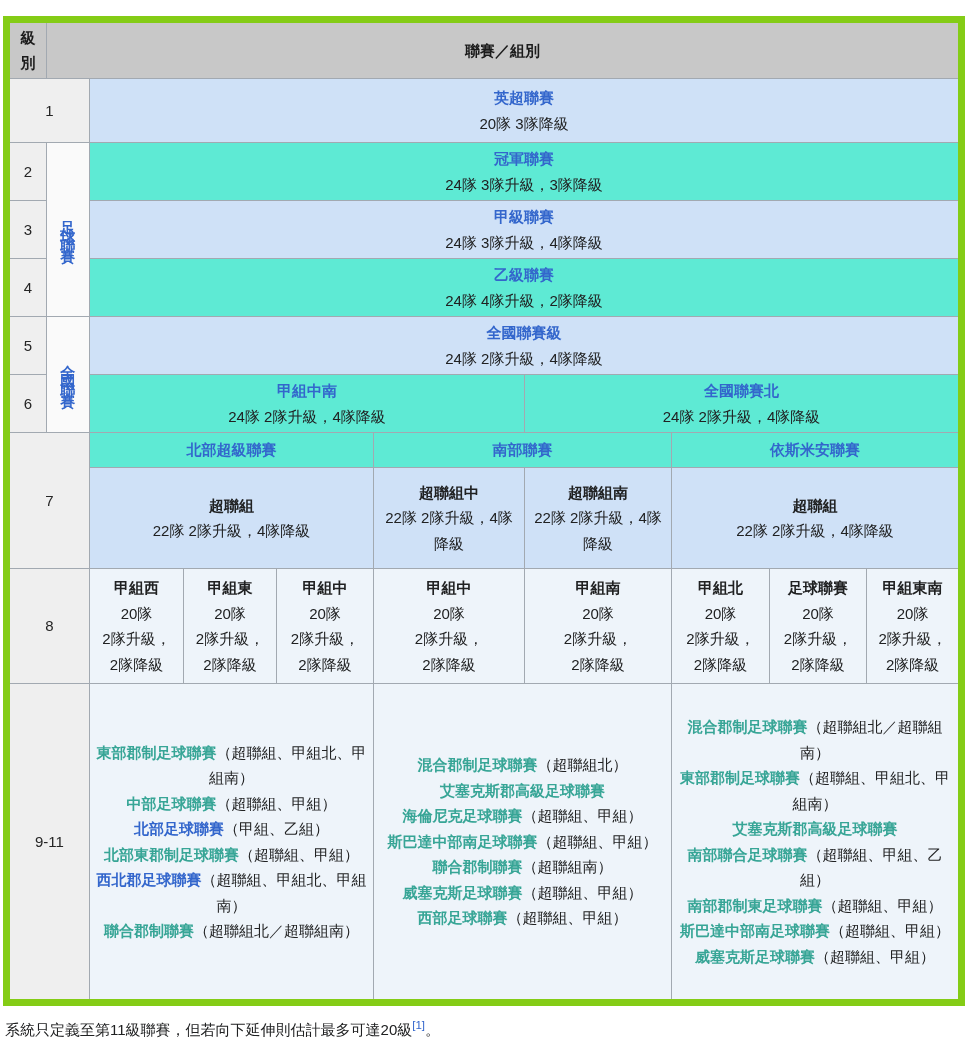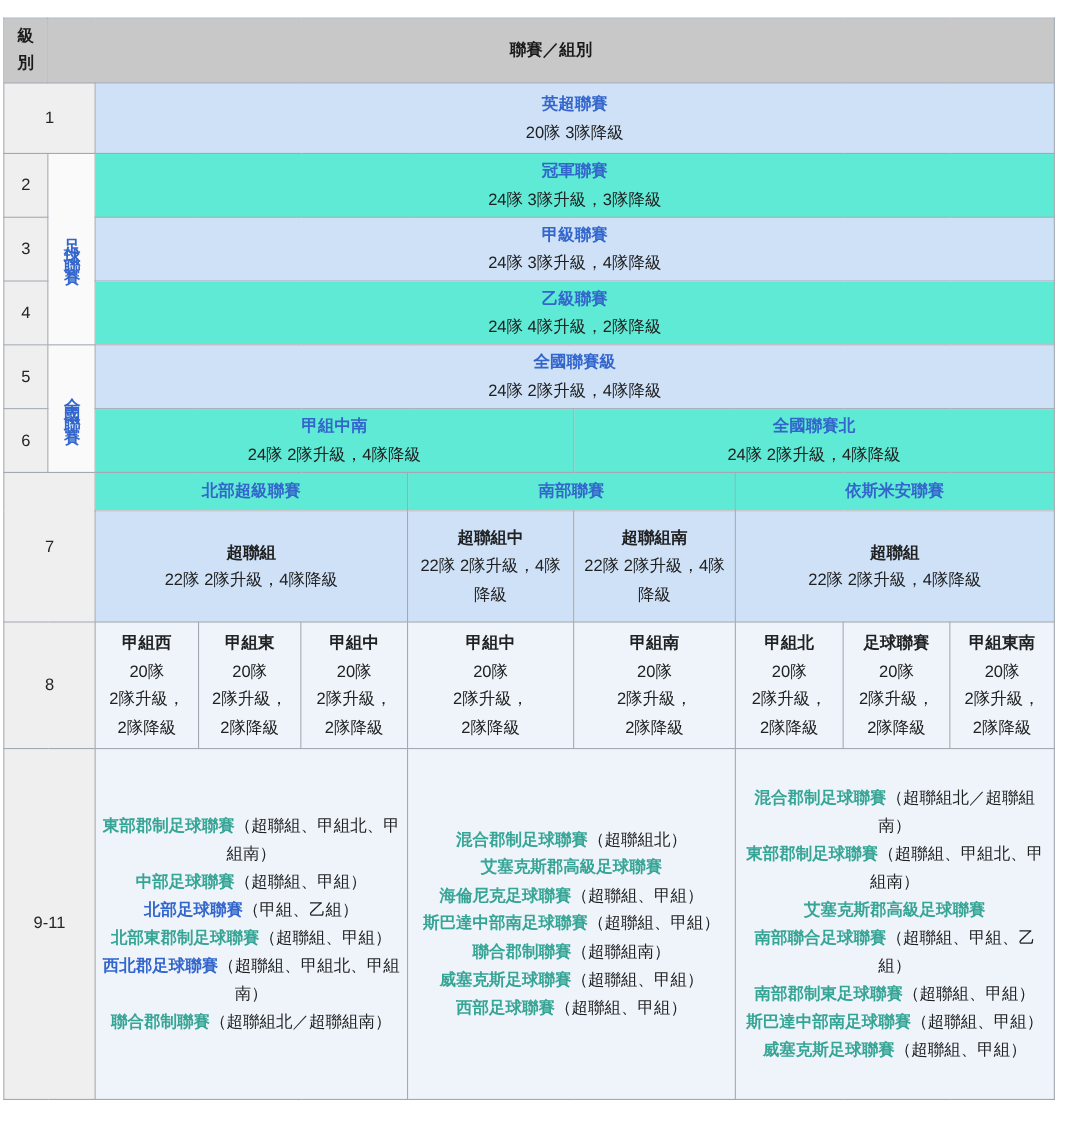--- a/index.html
+++ b/index.html
@@ -7,21 +7,21 @@
     font-family:"Liberation Sans","DejaVu Sans",sans-serif;
     font-size:15px;color:#202122;
     width:977px;
   }
   .page{padding:16px 18px 14px 3px;box-sizing:border-box;}
 
   table.league-table{
     border-collapse:collapse;
     table-layout:fixed;
     width:954px;
-    border:1px solid #84cc16;
+    border:7px solid #84cc16;
   }
   td,th{
     border:1px solid #a2a9b1;
     text-align:center;
     vertical-align:middle;
     padding:2px 4px;
     line-height:1.7;
     overflow:hidden;
     box-sizing:border-box;
   }
@@ -260,14 +260,17 @@
       <div class="entry"><a class="lnk e-teal">艾塞克斯郡高級足球聯賽</a><span class="suffix"></span></div>
       <div class="entry"><a class="lnk e-teal">南部聯合足球聯賽</a><span class="suffix">（超聯組、甲組、乙組）</span></div>
       <div class="entry"><a class="lnk e-teal">南部郡制東足球聯賽</a><span class="suffix">（超聯組、甲組）</span></div>
       <div class="entry"><a class="lnk e-teal">斯巴達中部南足球聯賽</a><span class="suffix">（超聯組、甲組）</span></div>
       <div class="entry"><a class="lnk e-teal">威塞克斯足球聯賽</a><span class="suffix">（超聯組、甲組）</span></div>
     </td>
   </tr>
 </tbody>
     </table>
 
-
+<div class="footnote">
+  <span>系統只定義至第11級聯賽，但若向下延伸則估計最多可達20級</span><sup><a>[1]</a></sup><span>。</span>
 </div>
 
+</div>
+
 </body></html>

